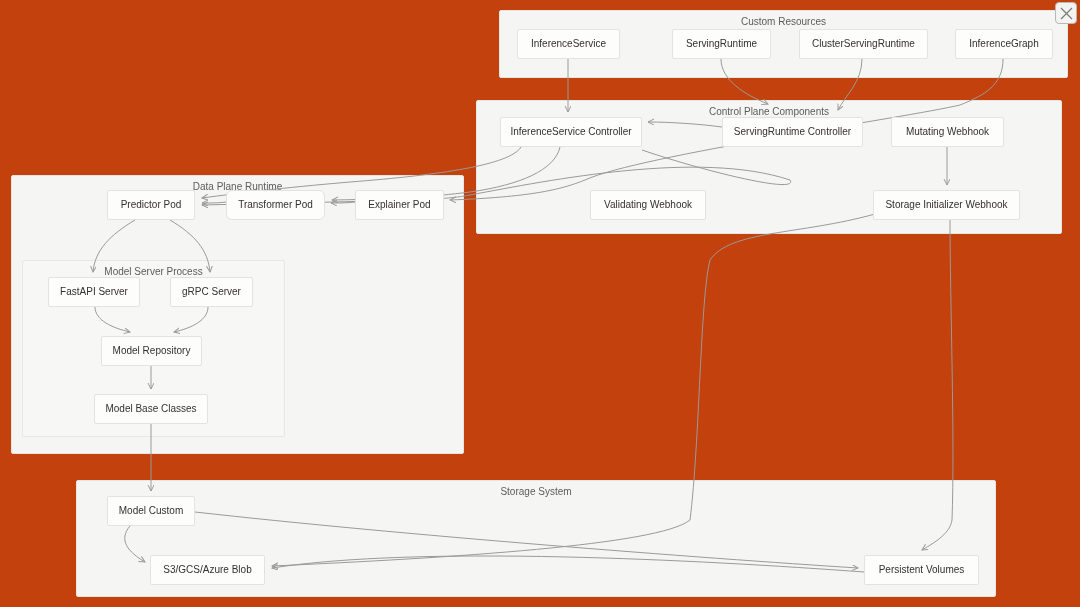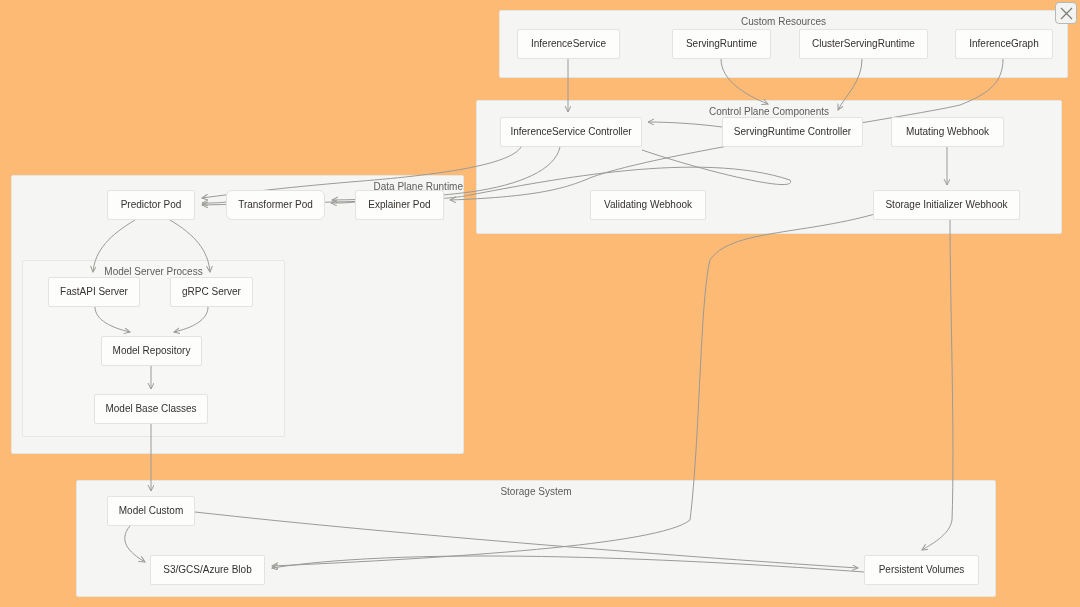--- a/index.html
+++ b/index.html
@@ -4,21 +4,21 @@
 <style>
   html, body {
     margin: 0;
     padding: 0;
     background: #ececea;
   }
   #canvas {
     position: relative;
     width: 1080px;
     height: 607px;
-    background: #fdba74;
+    background: #c2410c;
     overflow: hidden;
     font-family: "Liberation Sans", sans-serif;
   }
   .group {
     position: absolute;
     background: #f5f5f3;
     border: 1px solid #e6e5e2;
     border-radius: 2px;
     box-sizing: border-box;
   }
@@ -91,21 +91,21 @@
 
 <div id="canvas">
 
   <div class="group" id="g-custom-resources" style="left: 499px; top: 10px; width: 569px; height: 68px;">
     <div class="group-label" style="top: 5px;">Custom Resources</div>
   </div>
   <div class="group" id="g-control-plane" style="left: 476px; top: 100px; width: 586px; height: 134px;">
     <div class="group-label" style="top: 5px;">Control Plane Components</div>
   </div>
   <div class="group" id="g-data-plane" style="left: 11px; top: 175px; width: 453px; height: 279px;">
-    <div class="group-label" style="top: 5px; text-align: right;">Data Plane Runtime</div>
+    <div class="group-label" style="top: 5px;">Data Plane Runtime</div>
   </div>
   <div class="subgroup" id="g-model-server" style="left: 22px; top: 260px; width: 263px; height: 177px;">
     <div class="group-label" style="top: 5px;">Model Server Process</div>
   </div>
   <div class="group" id="g-storage-system" style="left: 76px; top: 480px; width: 920px; height: 117px;">
     <div class="group-label" style="top: 5px;">Storage System</div>
   </div>
 
   <svg class="edges" viewBox="0 0 1080 607">
     <defs>

